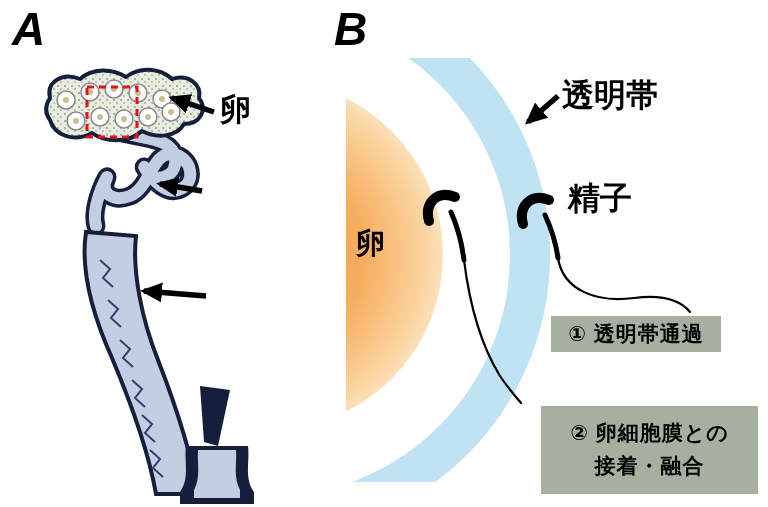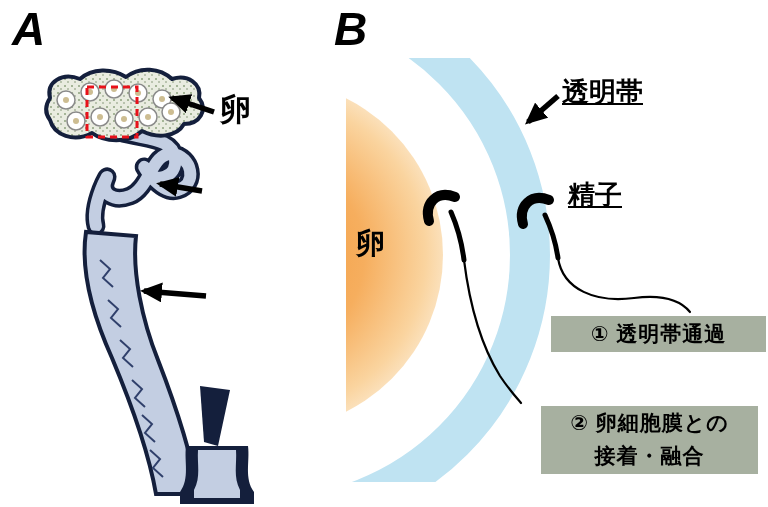--- a/index.html
+++ b/index.html
@@ -1,21 +1,21 @@
 <!DOCTYPE html>
 <html style="--tract_fill: #c3cee2; --tract_outline: #141f3c; --ovary_base: #e9ece0; --speckle: #8fa37e; --highlight_box: #e8111a; --egg_center: #f2993a; --egg_edge: #fbe0ba; --zona_ring: #bfe3f2; --step_box_bg: #a7b0a0;"><head>
 <meta charset="utf-8">
 <style>
   html,body{margin:0;padding:0;background:#fff;font-family:"Liberation Sans","DejaVu Sans",sans-serif;}
   #stage{position:relative;width:768px;height:507px;background:#fff;overflow:hidden;}
   #figure-svg{position:absolute;left:0;top:0;}
   .panel-letter{position:absolute;font-size:46px;line-height:1;font-weight:bold;font-style:italic;color:#000;}
   .jp-label{position:absolute;font-weight:bold;color:#000;white-space:nowrap;line-height:1.1;}
   .lbl-a{font-size:31px;}
-  .lbl-b{font-size:27px;text-decoration:underline;}
+  .lbl-b{font-size:32px;}
   .step-box{position:absolute;background:var(--step_box_bg,#a7b0a0);color:#000;font-weight:bold;
             display:flex;flex-direction:column;align-items:center;justify-content:center;
             text-align:center;font-size:21px;line-height:1.55;letter-spacing:1px;}
 </style>
 </head>
 <body>
 
 <div id="stage">
 
   <svg id="figure-svg" width="768" height="507" viewBox="0 0 768 507">
@@ -150,21 +150,21 @@
 
   <div class="panel-letter" style="left:12px;top:6px">A</div>
   <div class="panel-letter" style="left:334px;top:6px">B</div>
 
   <div class="jp-label lbl-a" style="left:220px;top:93px">卵</div>
 
   <div class="jp-label" style="left:356px;top:228px;font-size:29px">卵</div>
   <div class="jp-label lbl-b" style="left:562px;top:78px">透明帯</div>
   <div class="jp-label lbl-b" style="left:568px;top:181px">精子</div>
 
-  <div class="step-box" style="left:551px;top:316px;width:215px;height:36px">
+  <div class="step-box" style="left:551px;top:316px;width:170px;height:36px">
     <span>① 透明帯通過</span>
   </div>
-  <div class="step-box" style="left:541px;top:406px;width:217px;height:68px">
+  <div class="step-box" style="left:541px;top:406px;width:217px;height:88px">
     <span>② 卵細胞膜との</span>
     <span>接着・融合</span>
   </div>
 
 </div>
 
 </body></html>

